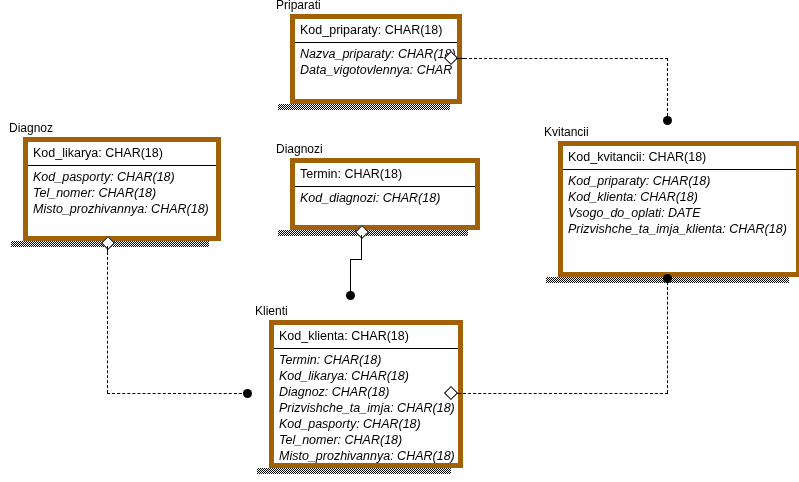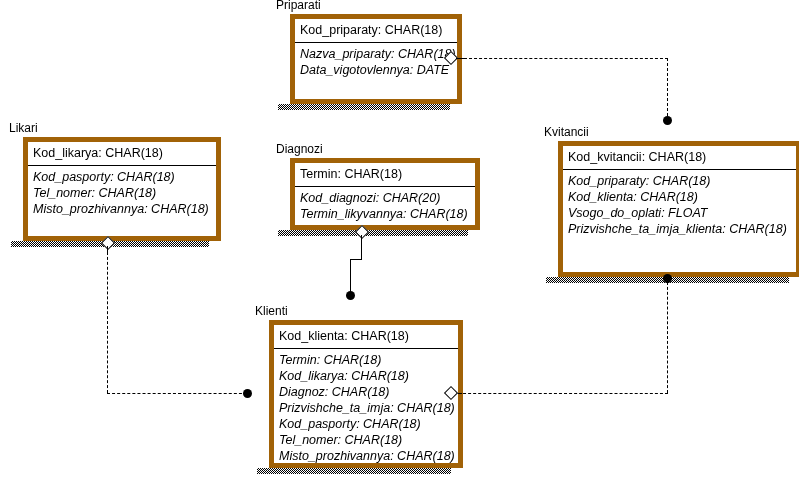--- a/index.html
+++ b/index.html
@@ -113,27 +113,27 @@
   <div class="entity" style="left:272px; top:14px; width:172px;">
     <div class="entity-title">Priparati</div>
     <div class="shadow-right" style="left:172px; top:6px; height:90px;"></div>
     <div class="shadow-bottom" style="left:6px; top:90px; width:172px;"></div>
     <div class="entity-box" style="width:172px; height:90px;">
       <div class="pk-section">
         <div class="field">Kod_priparaty: CHAR(18)</div>
       </div>
       <div class="attr-section">
         <div class="field">Nazva_priparaty: CHAR(18)</div>
-        <div class="field">Data_vigotovlennya: DATE</div>
+        <div class="field">Data_vigotovlennya: CHAR</div>
       </div>
     </div>
   </div>
 
   <div class="entity" style="left:5px; top:137px; width:198px;">
-    <div class="entity-title">Likari</div>
+    <div class="entity-title">Diagnoz</div>
     <div class="shadow-right" style="left:198px; top:6px; height:104px;"></div>
     <div class="shadow-bottom" style="left:6px; top:104px; width:198px;"></div>
     <div class="entity-box" style="width:198px; height:104px;">
       <div class="pk-section">
         <div class="field">Kod_likarya: CHAR(18)</div>
       </div>
       <div class="attr-section">
         <div class="field">Kod_pasporty: CHAR(18)</div>
         <div class="field">Tel_nomer: CHAR(18)</div>
         <div class="field">Misto_prozhivannya: CHAR(18)</div>
@@ -143,38 +143,37 @@
 
   <div class="entity" style="left:272px; top:158px; width:190px;">
     <div class="entity-title">Diagnozi</div>
     <div class="shadow-right" style="left:190px; top:6px; height:72px;"></div>
     <div class="shadow-bottom" style="left:6px; top:72px; width:190px;"></div>
     <div class="entity-box" style="width:190px; height:72px;">
       <div class="pk-section">
         <div class="field">Termin: CHAR(18)</div>
       </div>
       <div class="attr-section">
-        <div class="field">Kod_diagnozi: CHAR(20)</div>
-        <div class="field">Termin_likyvannya: CHAR(18)</div>
+        <div class="field">Kod_diagnozi: CHAR(18)</div>
       </div>
     </div>
   </div>
 
   <div class="entity" style="left:540px; top:141px; width:243px;">
     <div class="entity-title">Kvitancii</div>
     <div class="shadow-right" style="left:243px; top:6px; height:136px;"></div>
     <div class="shadow-bottom" style="left:6px; top:136px; width:243px;"></div>
     <div class="entity-box" style="width:243px; height:136px;">
       <div class="pk-section">
         <div class="field">Kod_kvitancii: CHAR(18)</div>
       </div>
       <div class="attr-section">
         <div class="field">Kod_priparaty: CHAR(18)</div>
         <div class="field">Kod_klienta: CHAR(18)</div>
-        <div class="field">Vsogo_do_oplati: FLOAT</div>
+        <div class="field">Vsogo_do_oplati: DATE</div>
         <div class="field">Prizvishche_ta_imja_klienta: CHAR(18)</div>
       </div>
     </div>
   </div>
 
   <div class="entity" style="left:251px; top:320px; width:194px;">
     <div class="entity-title">Klienti</div>
     <div class="shadow-right" style="left:194px; top:6px; height:148px;"></div>
     <div class="shadow-bottom" style="left:6px; top:148px; width:194px;"></div>
     <div class="entity-box" style="width:194px; height:148px;">

